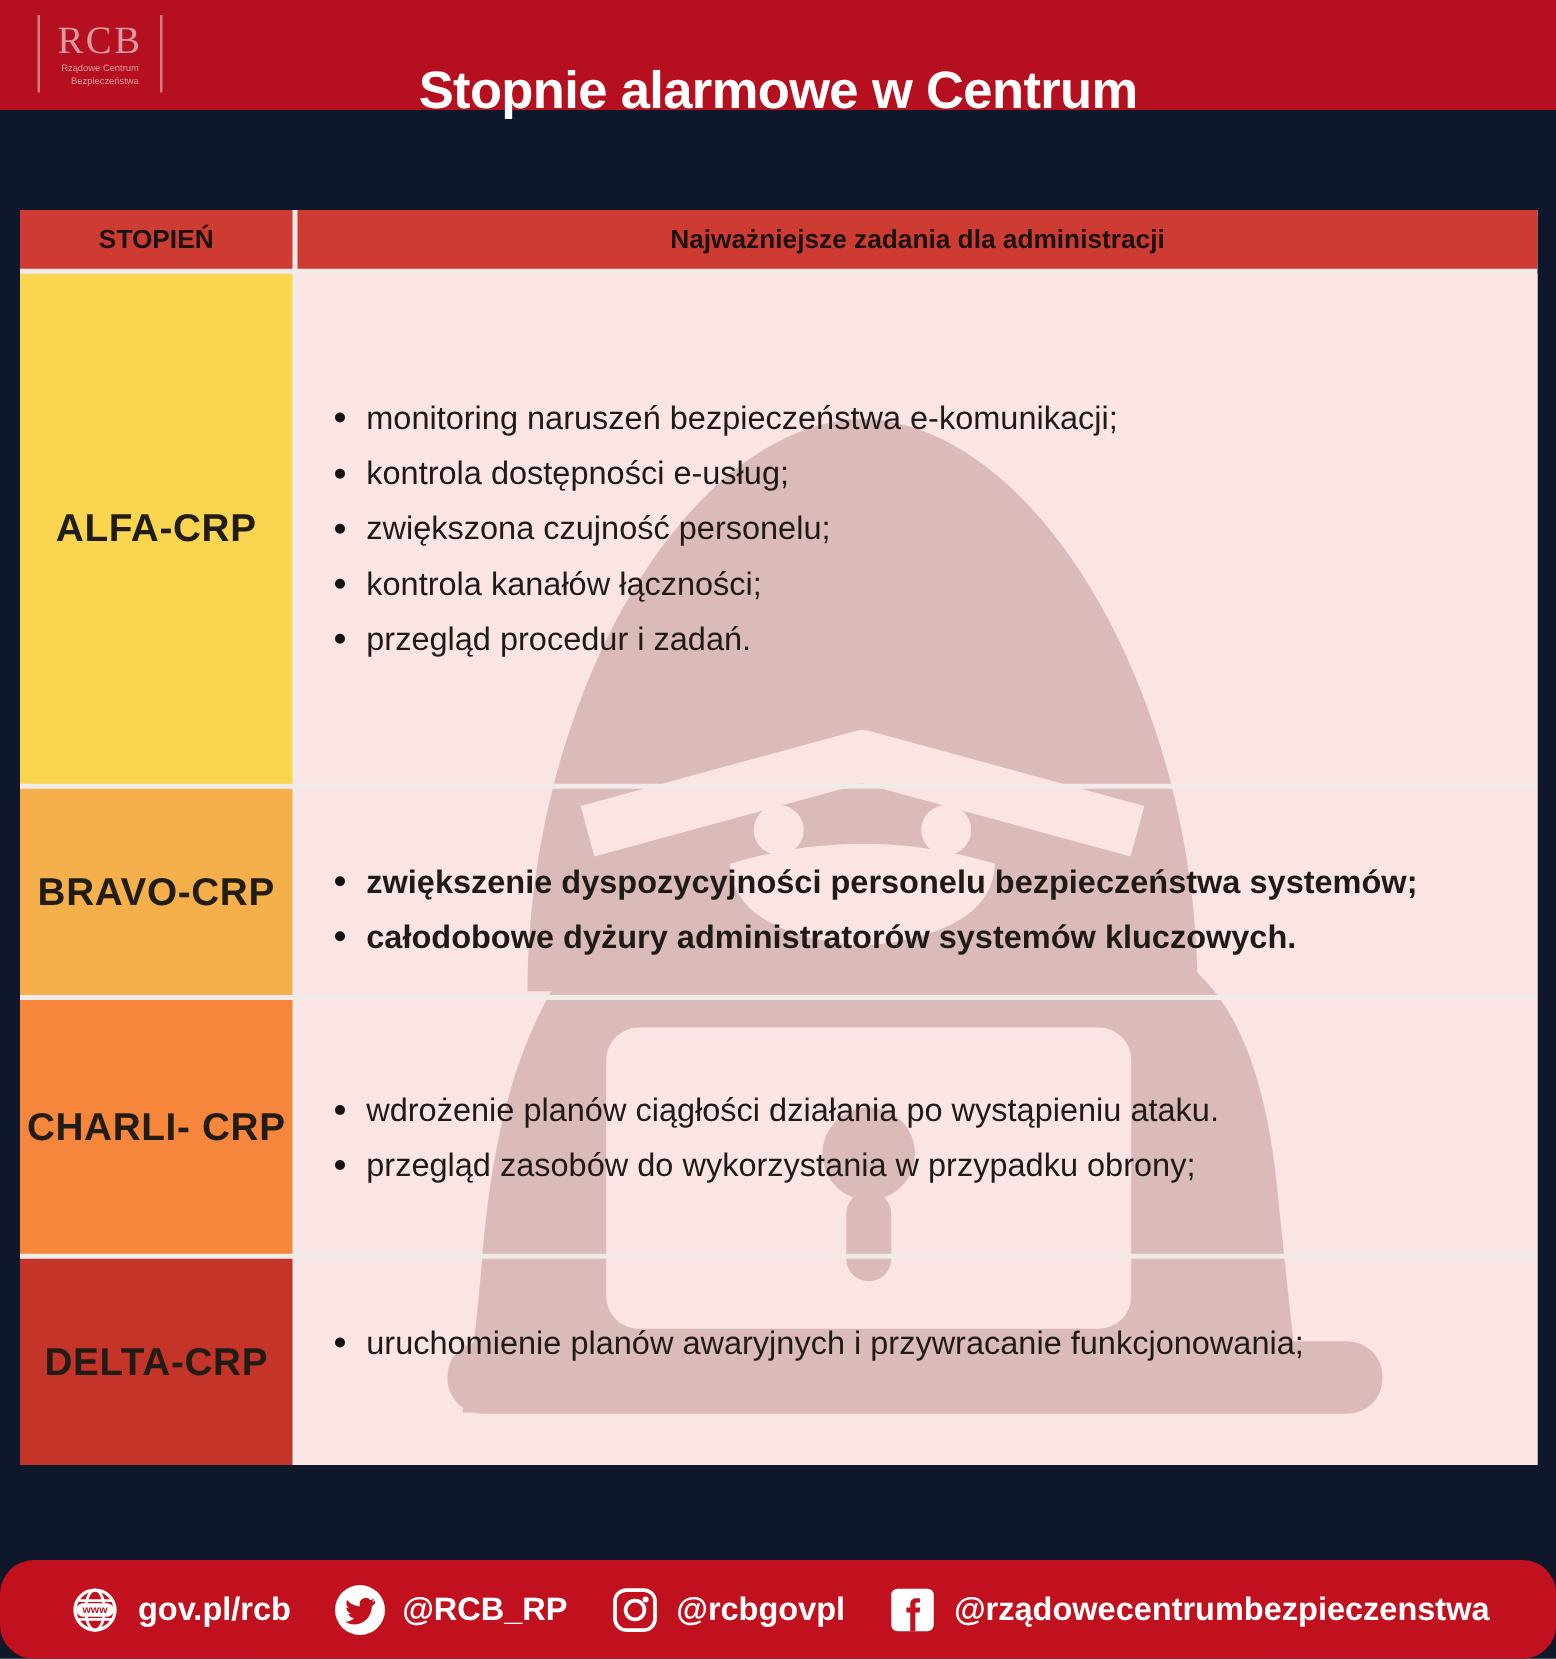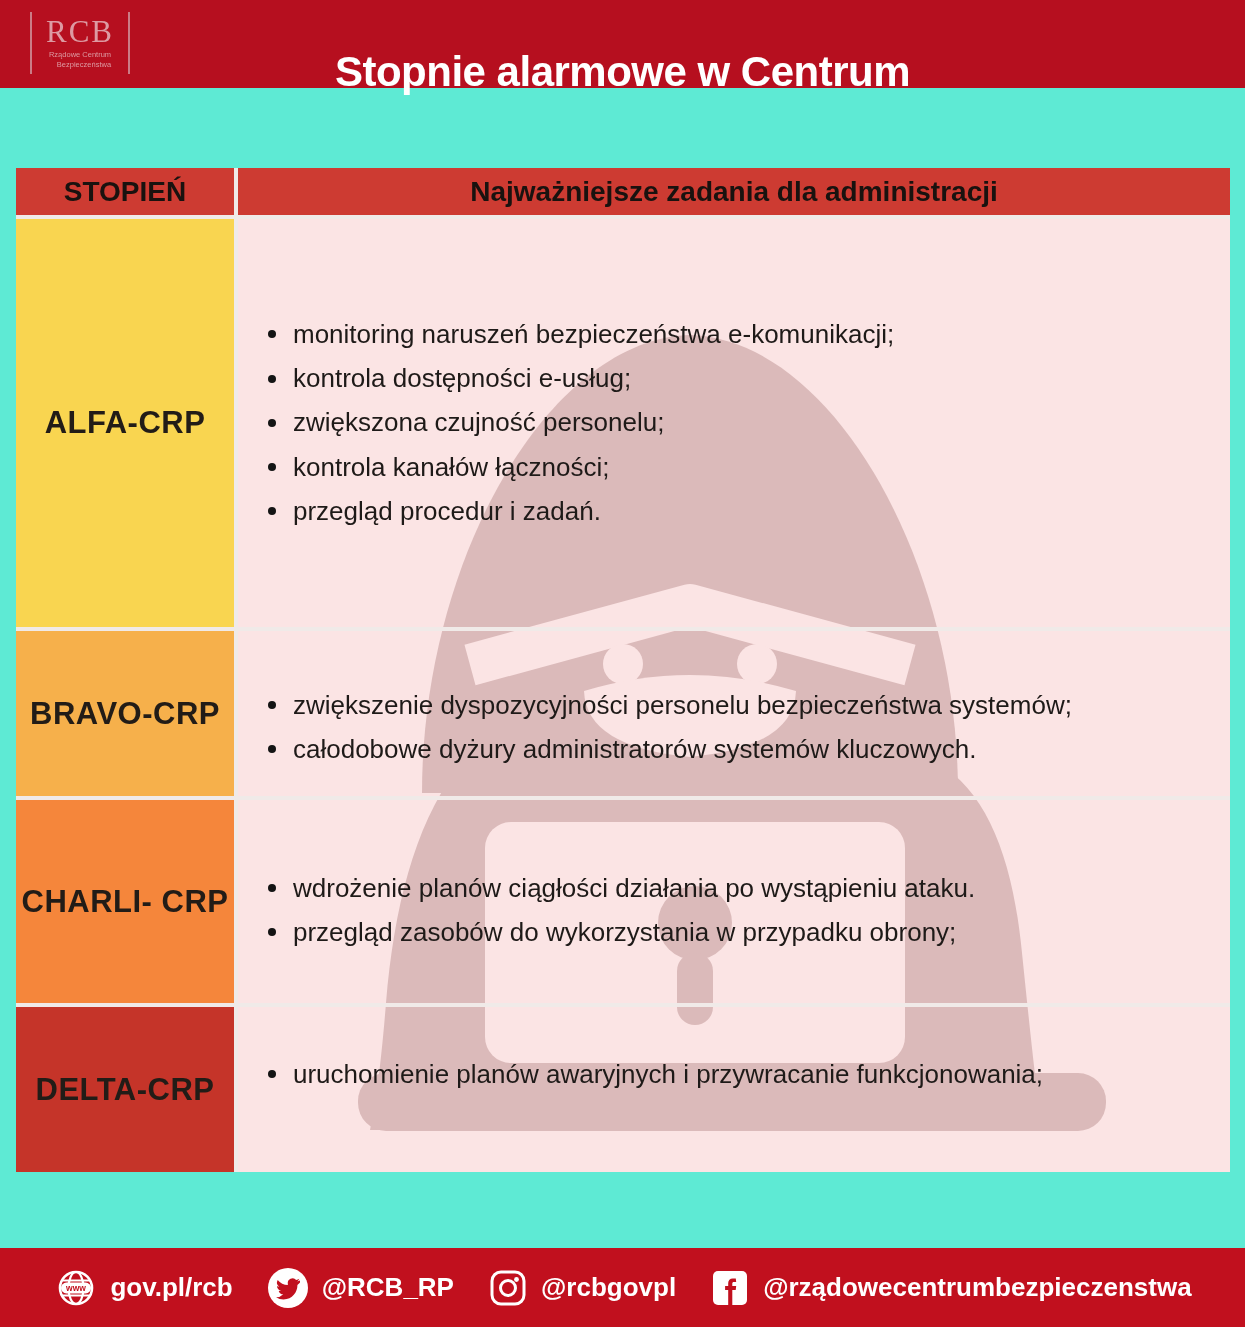--- a/index.html
+++ b/index.html
@@ -12,46 +12,46 @@
         padding:4px 14px;border-left:2px solid #cb7c86;border-right:2px solid #cb7c86;}
   .logo-acronym{font-family:"Liberation Serif",serif;font-size:31px;letter-spacing:2px;color:#dd9aa2;line-height:1;}
   .logo-sub{font-size:7.5px;color:#dd9aa2;text-align:right;line-height:1.3;margin-top:3px;}
   .title{position:absolute;left:0;top:0;width:100%;height:88px;display:flex;align-items:center;justify-content:center;
          color:#ffffff;font-size:42px;font-weight:700;letter-spacing:-0.5px;}
 
   
   .table{position:absolute;left:16px;top:168px;width:1214px;height:1004px;display:grid;
          grid-template-columns:218px 992px;grid-template-rows:47px 408px 165px 203px 165px;
          gap:4px;background:#f0eae8;}
-  .th{display:flex;align-items:center;justify-content:center;font-size:28px;font-weight:700;color:#19120f;}
+  .th{display:flex;align-items:center;justify-content:center;font-size:21px;font-weight:700;color:#19120f;}
   .level-cell{display:flex;align-items:center;justify-content:center;font-size:31px;font-weight:600;
               letter-spacing:.5px;color:#221c17;}
   .task-cell{display:flex;flex-direction:column;justify-content:center;padding:0 16px 0 28px;}
   ul.tasks{list-style:none;margin:0;padding:0;position:relative;z-index:3;}
   ul.tasks li{position:relative;font-size:26px;line-height:1.2;color:#1e1a18;padding-left:27px;margin:13px 0;}
   ul.tasks li::before{content:"";position:absolute;left:2px;top:.44em;width:8px;height:8px;border-radius:50%;background:#141414;}
-  .row-bravo ul.tasks{padding-top:28px;}
+  .row-bravo ul.tasks{padding-top:28px;font-weight:bold;}
   .row-charli ul.tasks{padding-top:18px;}
   .row-delta ul.tasks{padding-bottom:30px;}
 
   
   .watermark{position:absolute;left:320px;top:155px;width:780px;height:815px;z-index:1;pointer-events:none;}
   .divider-overlay{position:absolute;left:222px;width:992px;height:4px;background:#f0eae8;z-index:2;}
   .div-1{top:459px;} .div-2{top:628px;} .div-3{top:835px;}
 
   
   .footer{position:absolute;left:0;bottom:0;width:100%;height:79px;display:flex;align-items:center;
           justify-content:center;gap:32px;}
   .footer-item{display:flex;align-items:center;gap:11px;color:#ffffff;font-weight:700;font-size:26px;cursor:pointer;}
   .footer-item svg{display:block;}
 </style>
 </head>
 <body>
 
-<div class="page" style="background-color: #5eead4;">
+<div class="page" style="background-color: #0f172a;">
 
   <header class="topbar" style="background-color: rgb(182, 15, 31);">
     <div class="logo">
       <span class="logo-acronym">RCB</span>
       <span class="logo-sub">
         <span>Rządowe Centrum</span><br>
         <span>Bezpieczeństwa</span>
       </span>
     </div>
     <h1 class="title">Stopnie alarmowe w Centrum</h1>
@@ -114,21 +114,21 @@
       <circle cx="359" cy="600" r="37" fill="currentColor"></circle>
       <rect x="341" y="630" width="36" height="72" rx="18" fill="currentColor"></rect>
 
       <rect x="22" y="750" width="748" height="58" rx="28" fill="currentColor"></rect>
     </svg>
     <div class="divider-overlay div-1"></div>
     <div class="divider-overlay div-2"></div>
     <div class="divider-overlay div-3"></div>
   </div>
 
-  <footer class="footer" style="background-color: rgb(193, 16, 30); --accent: #c1101e;">
+  <footer class="footer" style="background-color: rgb(193, 16, 30); border-radius: 27px; --accent: #c1101e;">
     <div class="footer-item">
       <svg width="46" height="46" viewBox="0 0 46 46">
         <circle cx="23" cy="23" r="16" fill="none" stroke="#fff" stroke-width="2.6"></circle>
         <ellipse cx="23" cy="23" rx="7.5" ry="16" fill="none" stroke="#fff" stroke-width="2.2"></ellipse>
         <path d="M9 15.5 H37 M9 30.5 H37" stroke="#fff" stroke-width="2.2"></path>
         <rect x="8" y="17.6" width="30" height="10.8" rx="5.4" fill="#fff"></rect>
         <text x="23" y="25.8" text-anchor="middle" font-size="8.5" font-weight="bold" fill="var(--accent)" font-family="Liberation Sans, sans-serif">www</text>
       </svg>
       <span>gov.pl/rcb</span>
     </div>

